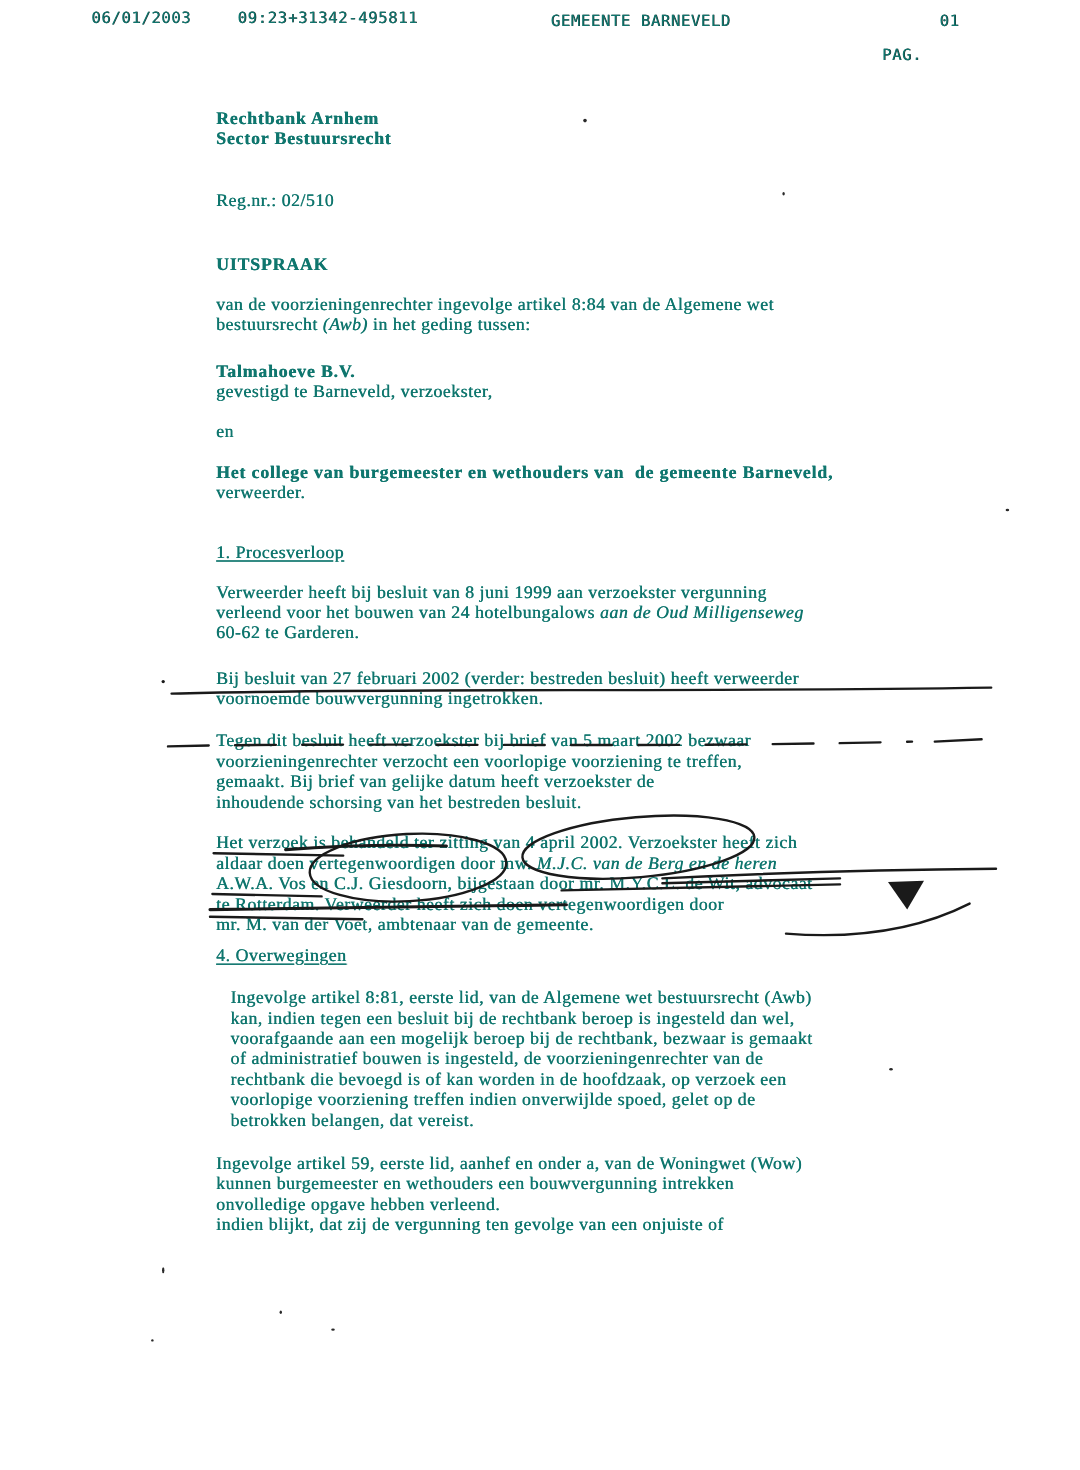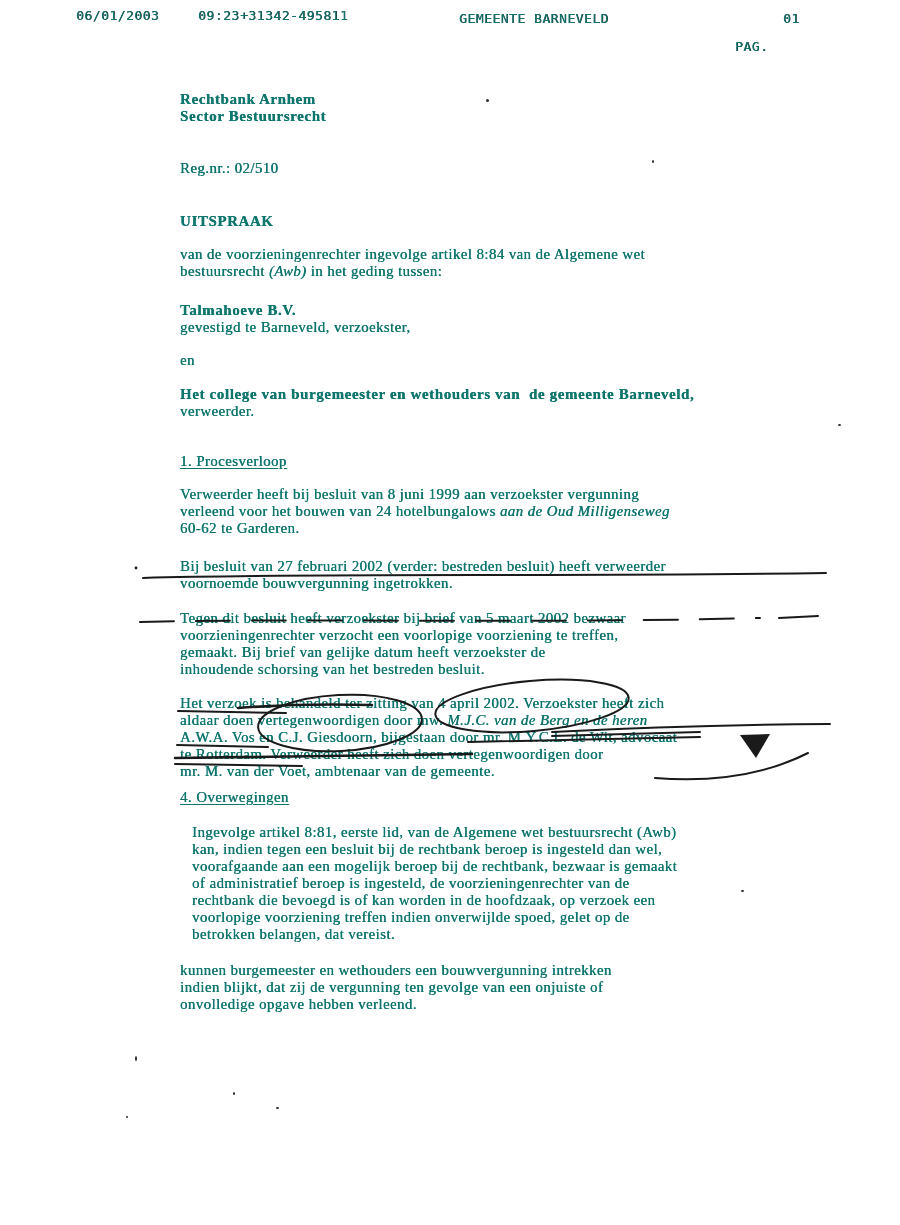--- a/index.html
+++ b/index.html
@@ -102,30 +102,31 @@
   </div>
 
   <div class="blk" style="left:180px;top:789px;">
     <div class="t h">4. Overwegingen</div>
   </div>
 
   <div class="blk" style="left:192px;top:824px;">
     <div class="t">Ingevolge artikel 8:81, eerste lid, van de Algemene wet bestuursrecht (Awb)</div>
     <div class="t">kan, indien tegen een besluit bij de rechtbank beroep is ingesteld dan wel,</div>
     <div class="t">voorafgaande aan een mogelijk beroep bij de rechtbank, bezwaar is gemaakt</div>
-    <div class="t">of administratief beroep is ingesteld, de voorzieningenrechter van de</div>
+    <div class="t">of administratief bouwen is ingesteld, de voorzieningenrechter van de</div>
     <div class="t">rechtbank die bevoegd is of kan worden in de hoofdzaak, op verzoek een</div>
     <div class="t">voorlopige voorziening treffen indien onverwijlde spoed, gelet op de</div>
     <div class="t">betrokken belangen, dat vereist.</div>
   </div>
 
   <div class="blk" style="left:180px;top:962px;">
+    <div class="t">Ingevolge artikel 59, eerste lid, aanhef en onder a, van de Woningwet (Wow)</div>
     <div class="t">kunnen burgemeester en wethouders een bouwvergunning intrekken</div>
+    <div class="t">onvolledige opgave hebben verleend.</div>
     <div class="t">indien blijkt, dat zij de vergunning ten gevolge van een onjuiste of</div>
-    <div class="t">onvolledige opgave hebben verleend.</div>
   </div>
 
   <svg class="anno" width="900" height="1225" viewBox="0 0 900 1225" fill="none" stroke="#1a1a1a" stroke-width="2" stroke-linecap="round">
 
     <path d="M143 578 C 320 573, 560 577, 826 573"></path>
     <circle cx="136" cy="568" r="1.4" fill="#1a1a1a" stroke="none"></circle>
 
     <path stroke-dasharray="34 22" d="M140 622 C 300 618, 520 624, 760 618"></path>
     <path d="M779 618 L 818 616"></path>
 

